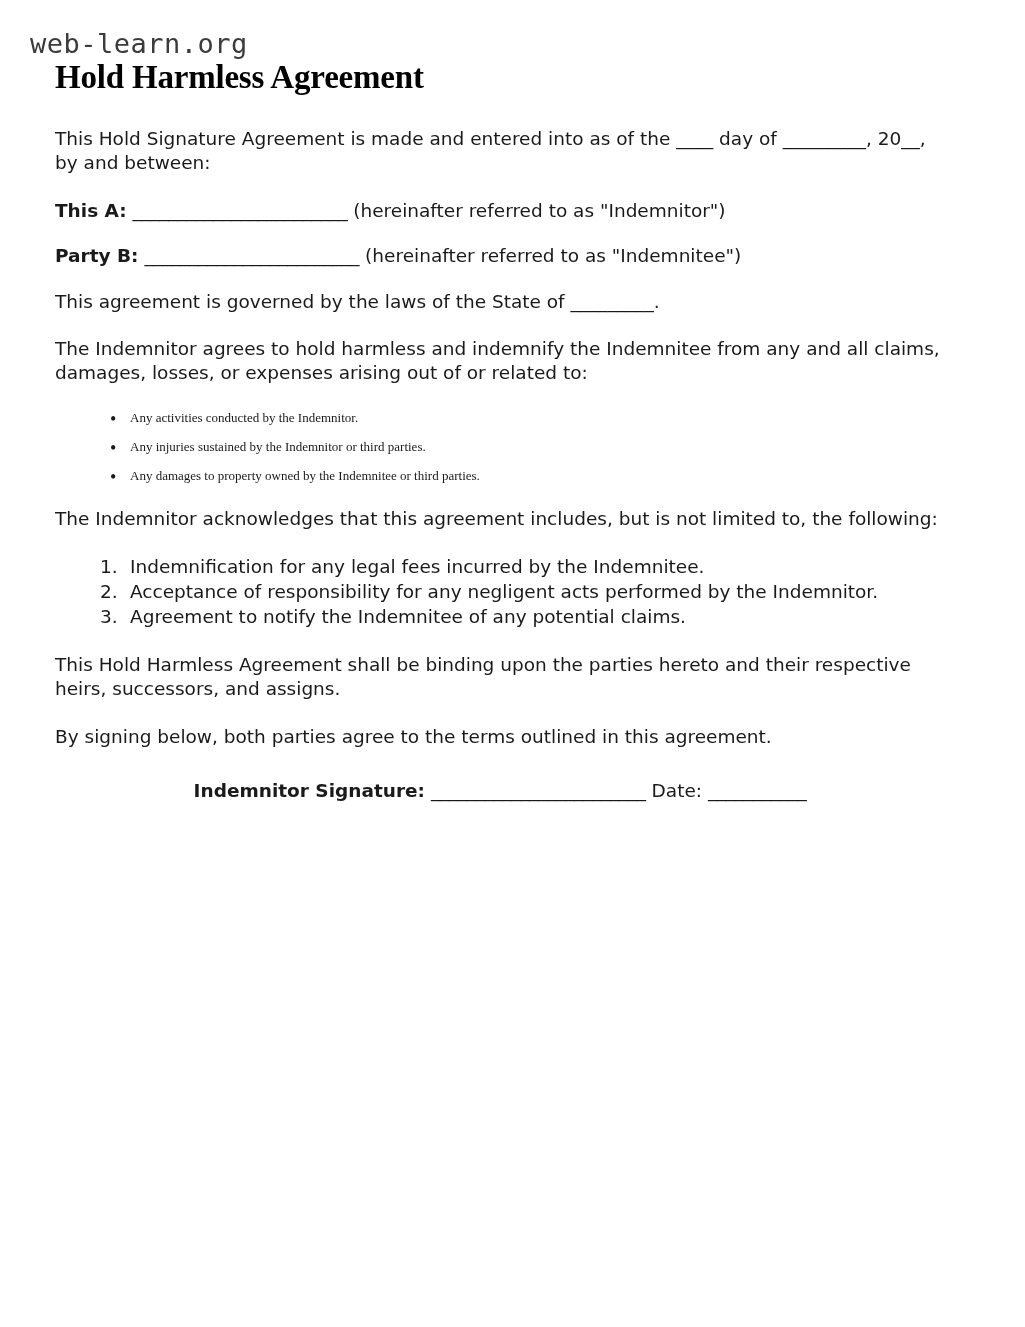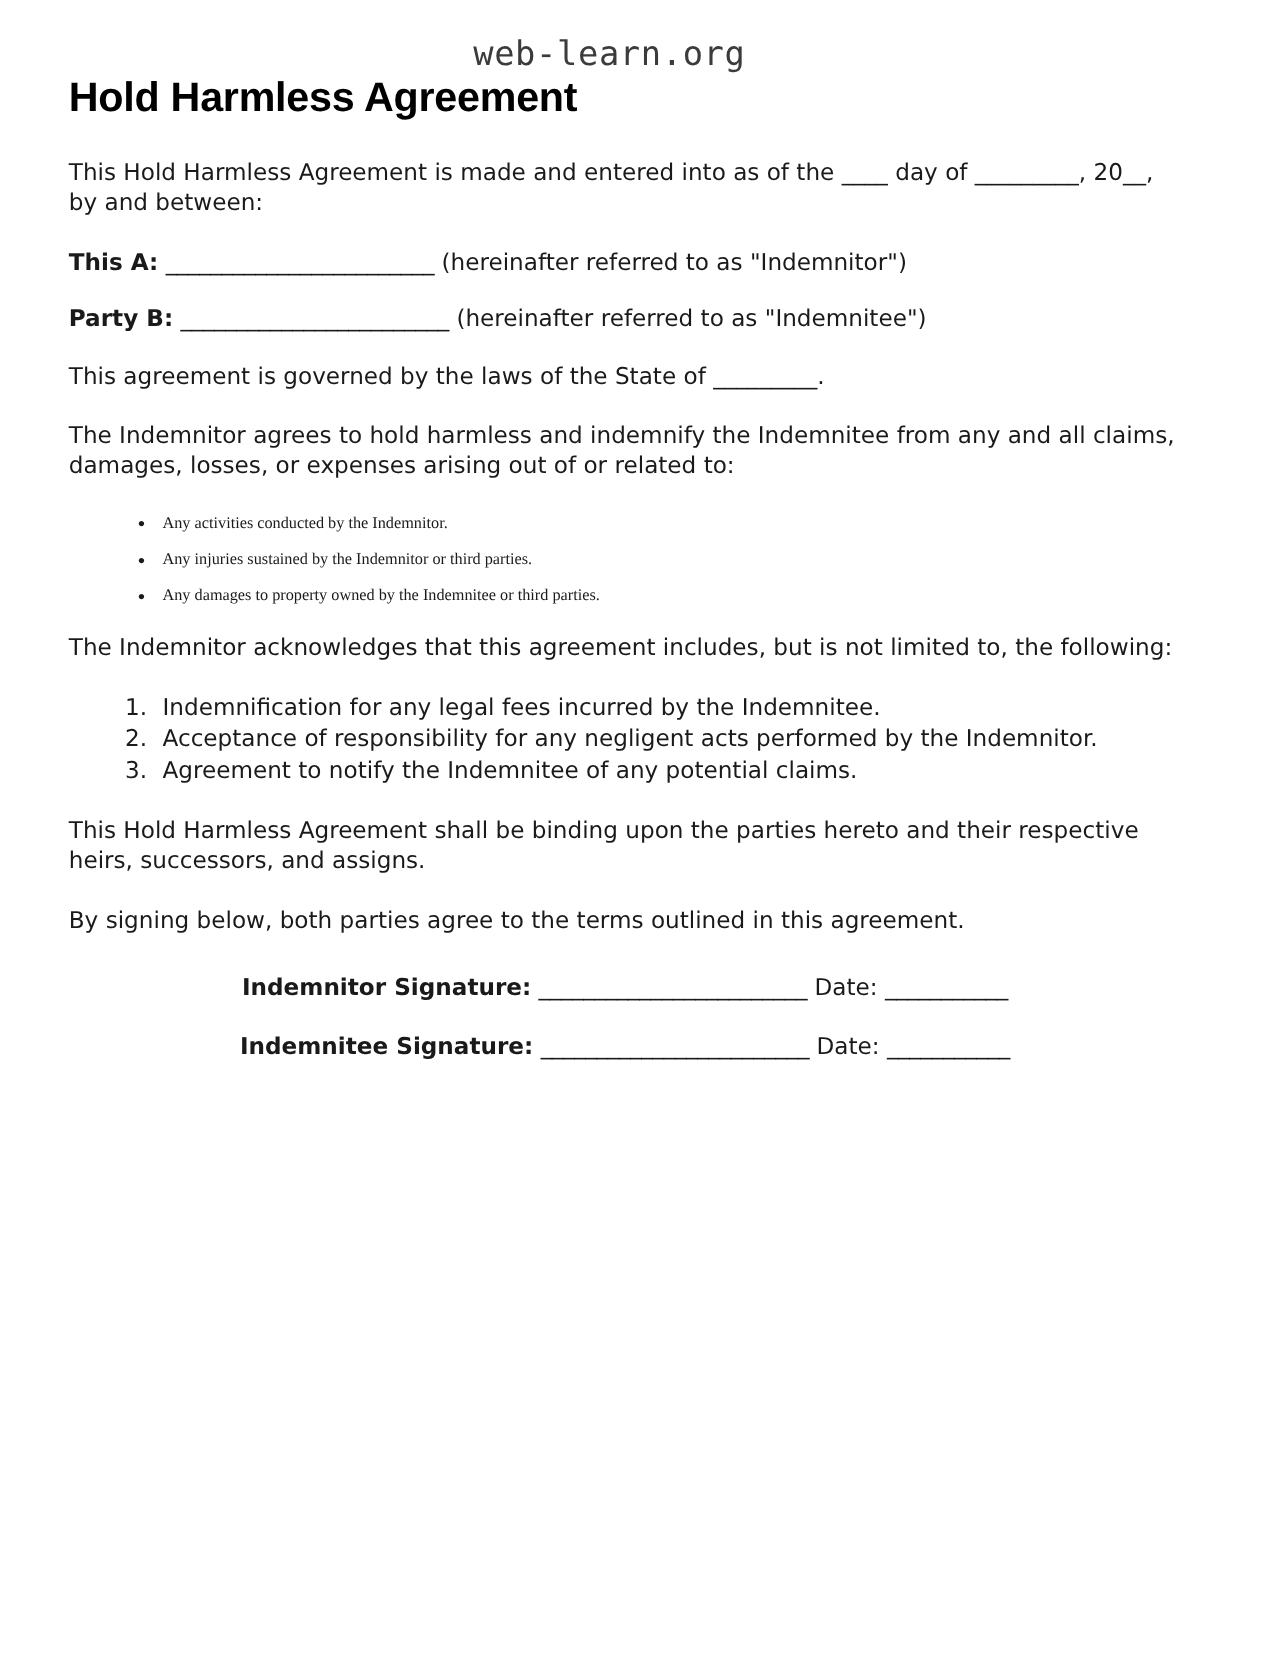--- a/index.html
+++ b/index.html
@@ -31,24 +31,23 @@
   }
   .site-logo {
     font-family: "DejaVu Sans Mono", monospace;
     font-size: 27px;
     line-height: 1.0;
     color: #3b3b3b;
     letter-spacing: 0.5px;
     margin-left: -25px;
     margin-bottom: 2px;
     white-space: nowrap;
-    text-align: center;
   }
   .doc-title {
-    font-family: Liberation Sans, sans-serif;
+    font-family: Liberation Serif, serif;
     font-size: 33px;
     font-weight: bold;
     line-height: 1.15;
     color: #000000;
     letter-spacing: -0.2px;
     margin: 0 0 30px 0;
   }
   p.para {
     font-size: 18.5px;
     line-height: 1.32;
@@ -124,21 +123,21 @@
 </head>
 <body>
 
 <div class="page">
   <div class="content">
 
     <div class="site-logo">web-learn.org</div>
 
     <h1 class="doc-title">Hold Harmless Agreement</h1>
 
-    <p class="para">This Hold Harmless Agreement is made and entered into as of the ____ day of _________, 20__, by and between:</p>
+    <p class="para">This Hold Signature Agreement is made and entered into as of the ____ day of _________, 20__, by and between:</p>
 
     <p class="para tight">
       <span class="lbl">This A:</span><span> </span><span class="blank">________________________</span><span> </span><span>(hereinafter referred to as "Indemnitor")</span>
     </p>
 
     <p class="para tight">
       <span class="lbl">Party B:</span><span> </span><span class="blank">________________________</span><span> </span><span>(hereinafter referred to as "Indemnitee")</span>
     </p>
 
     <p class="para">This agreement is governed by the laws of the State of _________.</p>
@@ -162,20 +161,17 @@
     <p class="para">This Hold Harmless Agreement shall be binding upon the parties hereto and their respective heirs, successors, and assigns.</p>
 
     <p class="para">By signing below, both parties agree to the terms outlined in this agreement.</p>
 
     <div class="sig-block">
 
       <div class="sig-row">
         <span class="sig-label">Indemnitor Signature:</span><span> </span><span class="blank">________________________</span><span> </span><span>Date:</span><span> </span><span class="blank">___________</span>
       </div>
 
-      <div class="sig-row">
-        <span class="sig-label">Indemnitee Signature:</span><span> </span><span class="blank">________________________</span><span> </span><span>Date:</span><span> </span><span class="blank">___________</span>
-      </div>
 
     </div>
 
   </div>
 </div>
 
 </body></html>

